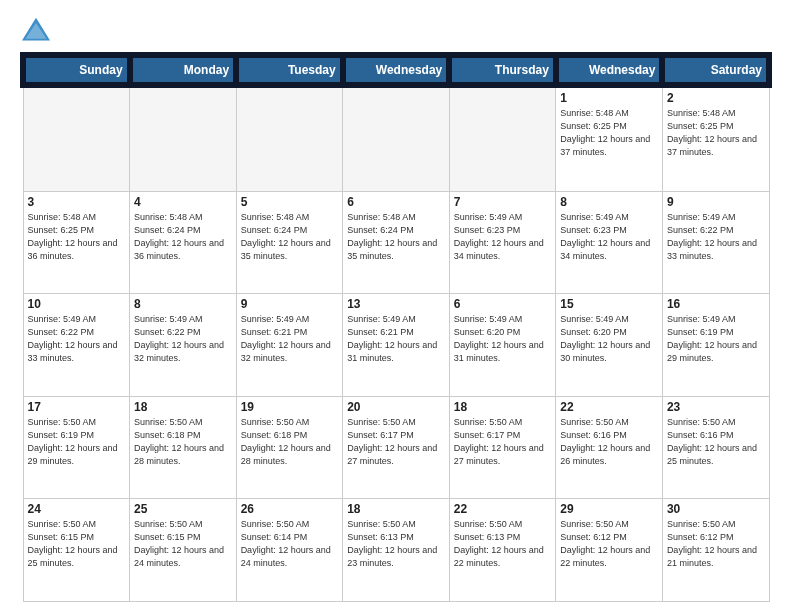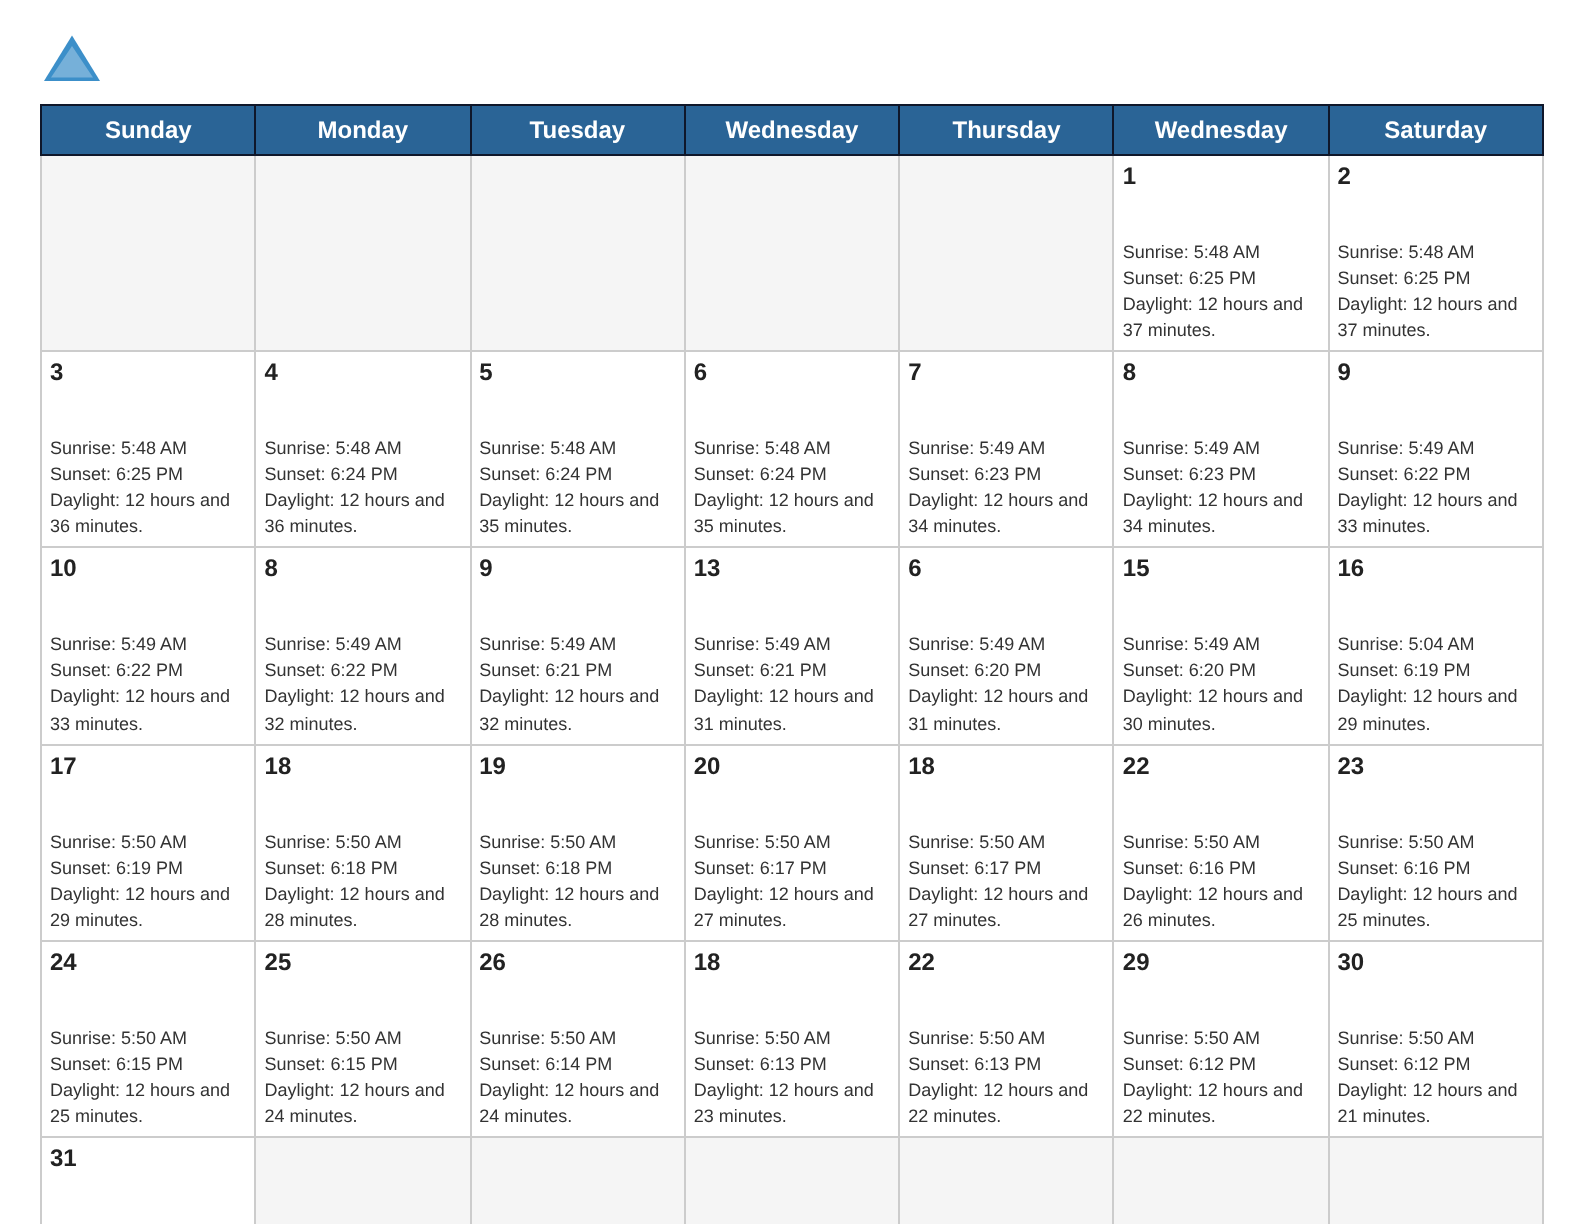--- a/index.html
+++ b/index.html
@@ -60,22 +60,22 @@
       border-collapse: collapse;
       width: 100%;
       table-layout: fixed;
     }
     .calendar th {
       background: #2a6496;
       color: #fff;
       font-size: 12px;
       font-weight: bold;
       padding: 5px 4px;
-      text-align: center;
-      border: 1px solid #0f172a;
+      text-align: right;
+      border: 6px solid #0f172a;
     }
     .calendar td {
       border: 1px solid #ccc;
       vertical-align: top;
       padding: 3px 4px;
       font-size: 9.5px;
       color: #333;
       background: #fff;
       height: 72px;
     }
@@ -86,21 +86,20 @@
       font-size: 12px;
       font-weight: bold;
       color: #222;
       display: block;
       margin-bottom: 2px;
     }
     .day-info {
       font-size: 9px;
       line-height: 1.45;
       color: #333;
-      margin-top: 25px;
     }
     .last-row td {
       height: 60px;
     }
   </style>
 </head>
 <body>
 
 <div class="page">
   <div class="header">
@@ -242,21 +241,21 @@
           </td>
           <td>
             <span class="day-number">15</span>
             <div class="day-info">Sunrise: 5:49 AM
 Sunset: 6:20 PM
 Daylight: 12 hours
 and 30 minutes.</div>
           </td>
           <td>
             <span class="day-number">16</span>
-            <div class="day-info">Sunrise: 5:04 AM
+            <div class="day-info">Sunrise: 5:49 AM
 Sunset: 6:19 PM
 Daylight: 12 hours
 and 29 minutes.</div>
           </td>
         </tr>
         <tr>
           <td>
             <span class="day-number">17</span>
             <div class="day-info">Sunrise: 5:50 AM
 Sunset: 6:19 PM
@@ -349,31 +348,16 @@
 Daylight: 12 hours
 and 22 minutes.</div>
           </td>
           <td>
             <span class="day-number">30</span>
             <div class="day-info">Sunrise: 5:50 AM
 Sunset: 6:12 PM
 Daylight: 12 hours
 and 21 minutes.</div>
           </td>
-        </tr>
-        <tr class="last-row">
-          <td>
-            <span class="day-number">31</span>
-            <div class="day-info">Sunrise: 5:50 AM
-Sunset: 6:11 PM
-Daylight: 12 hours
-and 21 minutes.</div>
-          </td>
-          <td class="empty"></td>
-          <td class="empty"></td>
-          <td class="empty"></td>
-          <td class="empty"></td>
-          <td class="empty"></td>
-          <td class="empty"></td>
         </tr>
       </tbody>
   </table>
 </div>
 
 </body></html>

